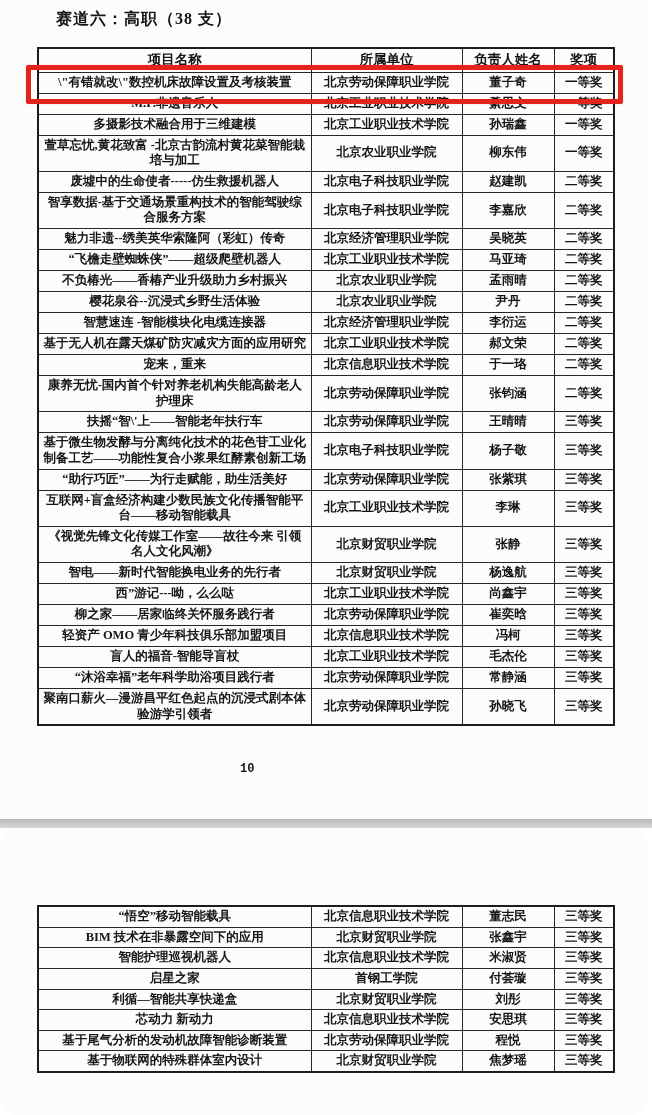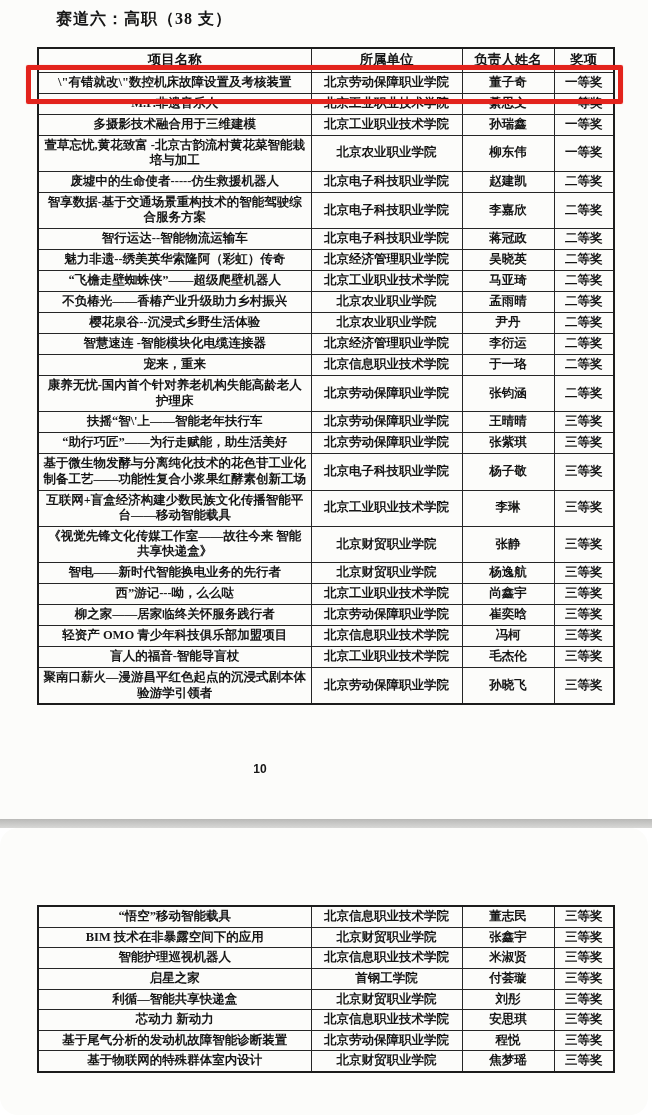--- a/index.html
+++ b/index.html
@@ -43,22 +43,22 @@
 
   .highlight-box {
     position:absolute; left:26px; top:65px; width:597px; height:39px;
     border:5px solid #e3231c; border-radius:2px;
     pointer-events:none; z-index:5;
     box-shadow:0 0 1px rgba(227,35,28,.5);
   }
 
   .page-number {
     position:absolute; left:240px; top:762px; width:40px;
-    text-align:center; font-size:12px; font-weight:bold;
-    font-family:Liberation Sans, sans-serif;
+    font-size:12px; font-weight:bold;
+    font-family:Liberation Mono, monospace;
   }
 </style>
 </head>
 <body>
 
 <div class="page page-1">
   <div class="doc-title">赛道六：高职（38 支）</div>
 
   <table class="awards t1">
     <colgroup>
@@ -106,26 +106,20 @@
           <td>赵建凯</td>
           <td>二等奖</td>
         </tr>
         <tr>
           <td>智享数据-基于交通场景重构技术的智能驾驶综合服务方案</td>
           <td>北京电子科技职业学院</td>
           <td>李嘉欣</td>
           <td>二等奖</td>
         </tr>
         <tr>
-          <td>智行运达--智能物流运输车</td>
-          <td>北京电子科技职业学院</td>
-          <td>蒋冠政</td>
-          <td>二等奖</td>
-        </tr>
-        <tr>
           <td>魅力非遗--绣美英华索隆阿（彩虹）传奇</td>
           <td>北京经济管理职业学院</td>
           <td>吴晓英</td>
           <td>二等奖</td>
         </tr>
         <tr>
           <td>“飞檐走壁蜘蛛侠”——超级爬壁机器人</td>
           <td>北京工业职业技术学院</td>
           <td>马亚琦</td>
           <td>二等奖</td>
@@ -142,57 +136,63 @@
           <td>尹丹</td>
           <td>二等奖</td>
         </tr>
         <tr>
           <td>智慧速连 -智能模块化电缆连接器</td>
           <td>北京经济管理职业学院</td>
           <td>李衍运</td>
           <td>二等奖</td>
         </tr>
         <tr>
+          <td>基于无人机在露天煤矿防灾减灾方面的应用研究</td>
+          <td>北京工业职业技术学院</td>
+          <td>郝文荣</td>
+          <td>二等奖</td>
+        </tr>
+        <tr>
           <td>宠来，重来</td>
           <td>北京信息职业技术学院</td>
           <td>于一珞</td>
           <td>二等奖</td>
         </tr>
         <tr>
           <td>康养无忧-国内首个针对养老机构失能高龄老人护理床</td>
           <td>北京劳动保障职业学院</td>
           <td>张钧涵</td>
           <td>二等奖</td>
         </tr>
         <tr>
           <td>扶摇“智\'上——智能老年扶行车</td>
           <td>北京劳动保障职业学院</td>
           <td>王晴晴</td>
-          <td>三等奖</td>
-        </tr>
-        <tr>
-          <td>“助行巧匠”——为行走赋能，助生活美好</td>
-          <td>北京劳动保障职业学院</td>
-          <td>张紫琪</td>
           <td>三等奖</td>
         </tr>
         <tr>
           <td>基于微生物发酵与分离纯化技术的花色苷工业化制备工艺——功能性复合小浆果红酵素创新工场</td>
           <td>北京电子科技职业学院</td>
           <td>杨子敬</td>
           <td>三等奖</td>
         </tr>
         <tr>
+          <td>“助行巧匠”——为行走赋能，助生活美好</td>
+          <td>北京劳动保障职业学院</td>
+          <td>张紫琪</td>
+          <td>三等奖</td>
+        </tr>
+        <tr>
           <td>互联网+盲盒经济构建少数民族文化传播智能平台——移动智能载具</td>
           <td>北京工业职业技术学院</td>
           <td>李琳</td>
           <td>三等奖</td>
         </tr>
         <tr>
-          <td>《视觉先锋文化传媒工作室——故往今来 智能共享快递盒》</td>
+          <td>《视觉先锋文化传媒工作室——故往今来 引领名人文化风潮》</td>
           <td>北京财贸职业学院</td>
           <td>张静</td>
           <td>三等奖</td>
         </tr>
         <tr>
           <td>智电——新时代智能换电业务的先行者</td>
           <td>北京财贸职业学院</td>
           <td>杨逸航</td>
           <td>三等奖</td>
         </tr>
@@ -211,20 +211,26 @@
         <tr>
           <td>轻资产 OMO 青少年科技俱乐部加盟项目</td>
           <td>北京信息职业技术学院</td>
           <td>冯柯</td>
           <td>三等奖</td>
         </tr>
         <tr>
           <td>盲人的福音-智能导盲杖</td>
           <td>北京工业职业技术学院</td>
           <td>毛杰伦</td>
+          <td>三等奖</td>
+        </tr>
+        <tr>
+          <td>“沐浴幸福”老年科学助浴项目践行者</td>
+          <td>北京劳动保障职业学院</td>
+          <td>常静涵</td>
           <td>三等奖</td>
         </tr>
         <tr>
           <td>聚南口薪火—漫游昌平红色起点的沉浸式剧本体验游学引领者</td>
           <td>北京劳动保障职业学院</td>
           <td>孙晓飞</td>
           <td>三等奖</td>
         </tr>
       </tbody>
   </table>

